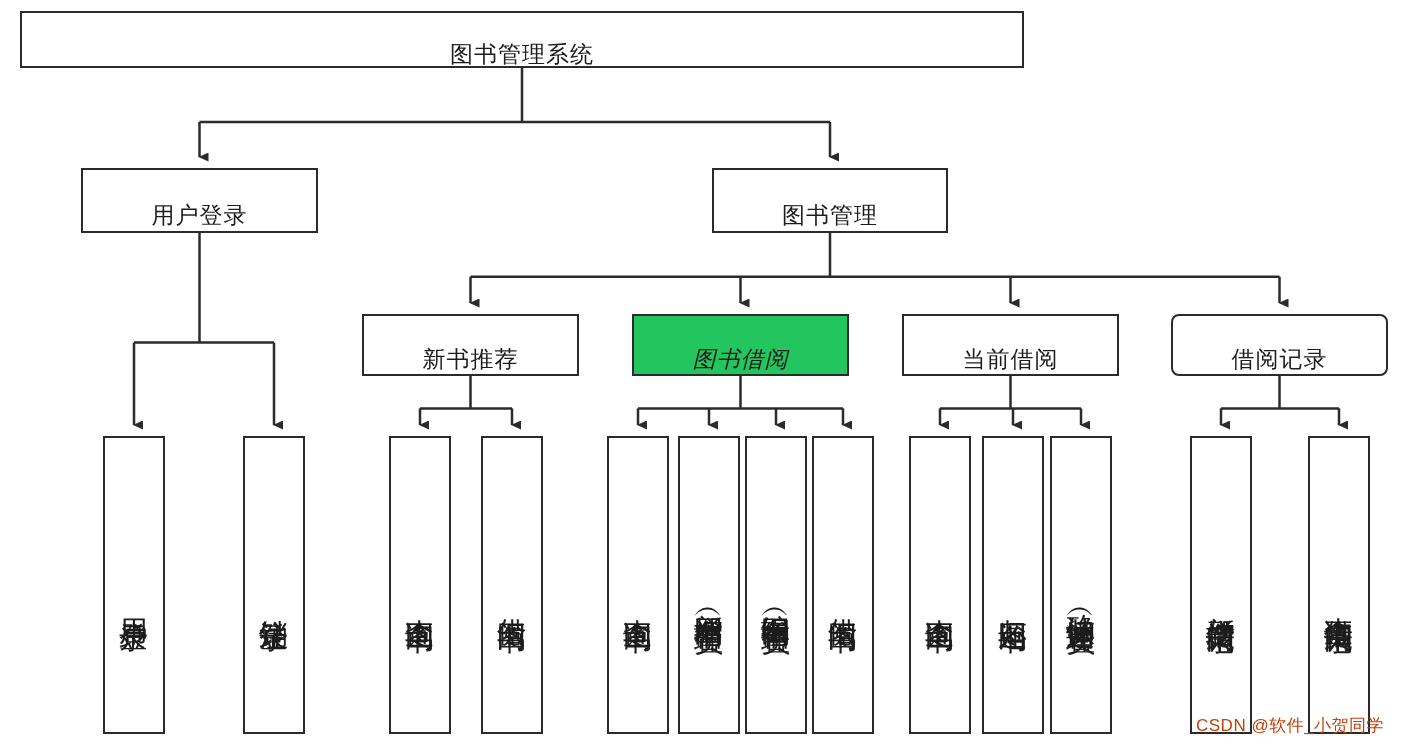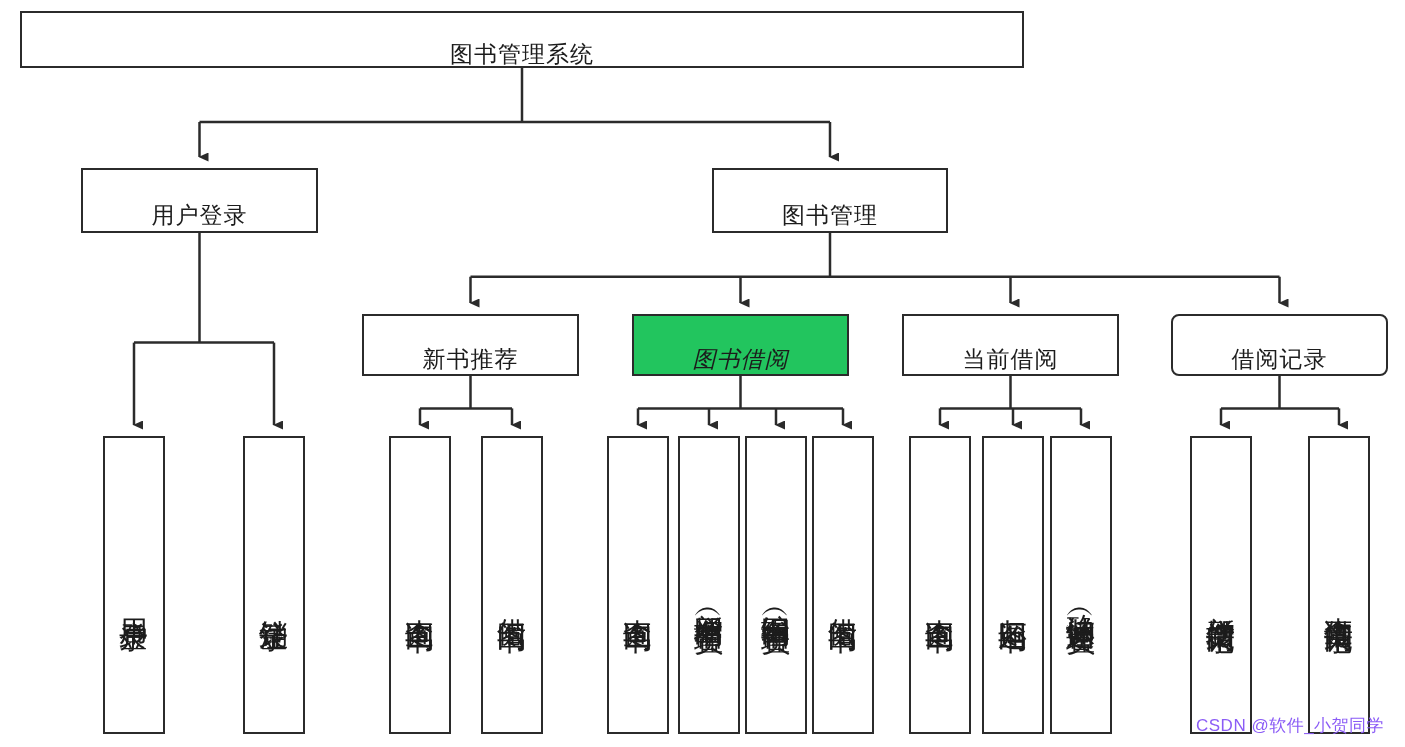--- a/index.html
+++ b/index.html
@@ -118,14 +118,14 @@
       <div class="node vert" style="left: 1050px; top: 436px; width: 62px; height: 298px; border-color: rgb(43, 43, 43); background: rgb(255, 255, 255);">
         <span class="label" style="color: rgb(28, 28, 28);">确认归还（管理员）</span>
       </div>
       <div class="node vert" style="left: 1190px; top: 436px; width: 62px; height: 298px; border-color: rgb(43, 43, 43); background: rgb(255, 255, 255);">
         <span class="label" style="color: rgb(28, 28, 28);">新增借阅记录</span>
       </div>
       <div class="node vert" style="left: 1308px; top: 436px; width: 62px; height: 298px; border-color: rgb(43, 43, 43); background: rgb(255, 255, 255);">
         <span class="label" style="color: rgb(28, 28, 28);">查询借阅记录</span>
       </div>
     </div>
-  <div id="watermark" style="left: 1196px; top: 714px; color: #8b5cf6;">CSDN @软件_小贺同学</div>
+  <div id="watermark" style="left: 1196px; top: 714px; color: #c2410c;">CSDN @软件_小贺同学</div>
 </div>
 
 </body></html>

